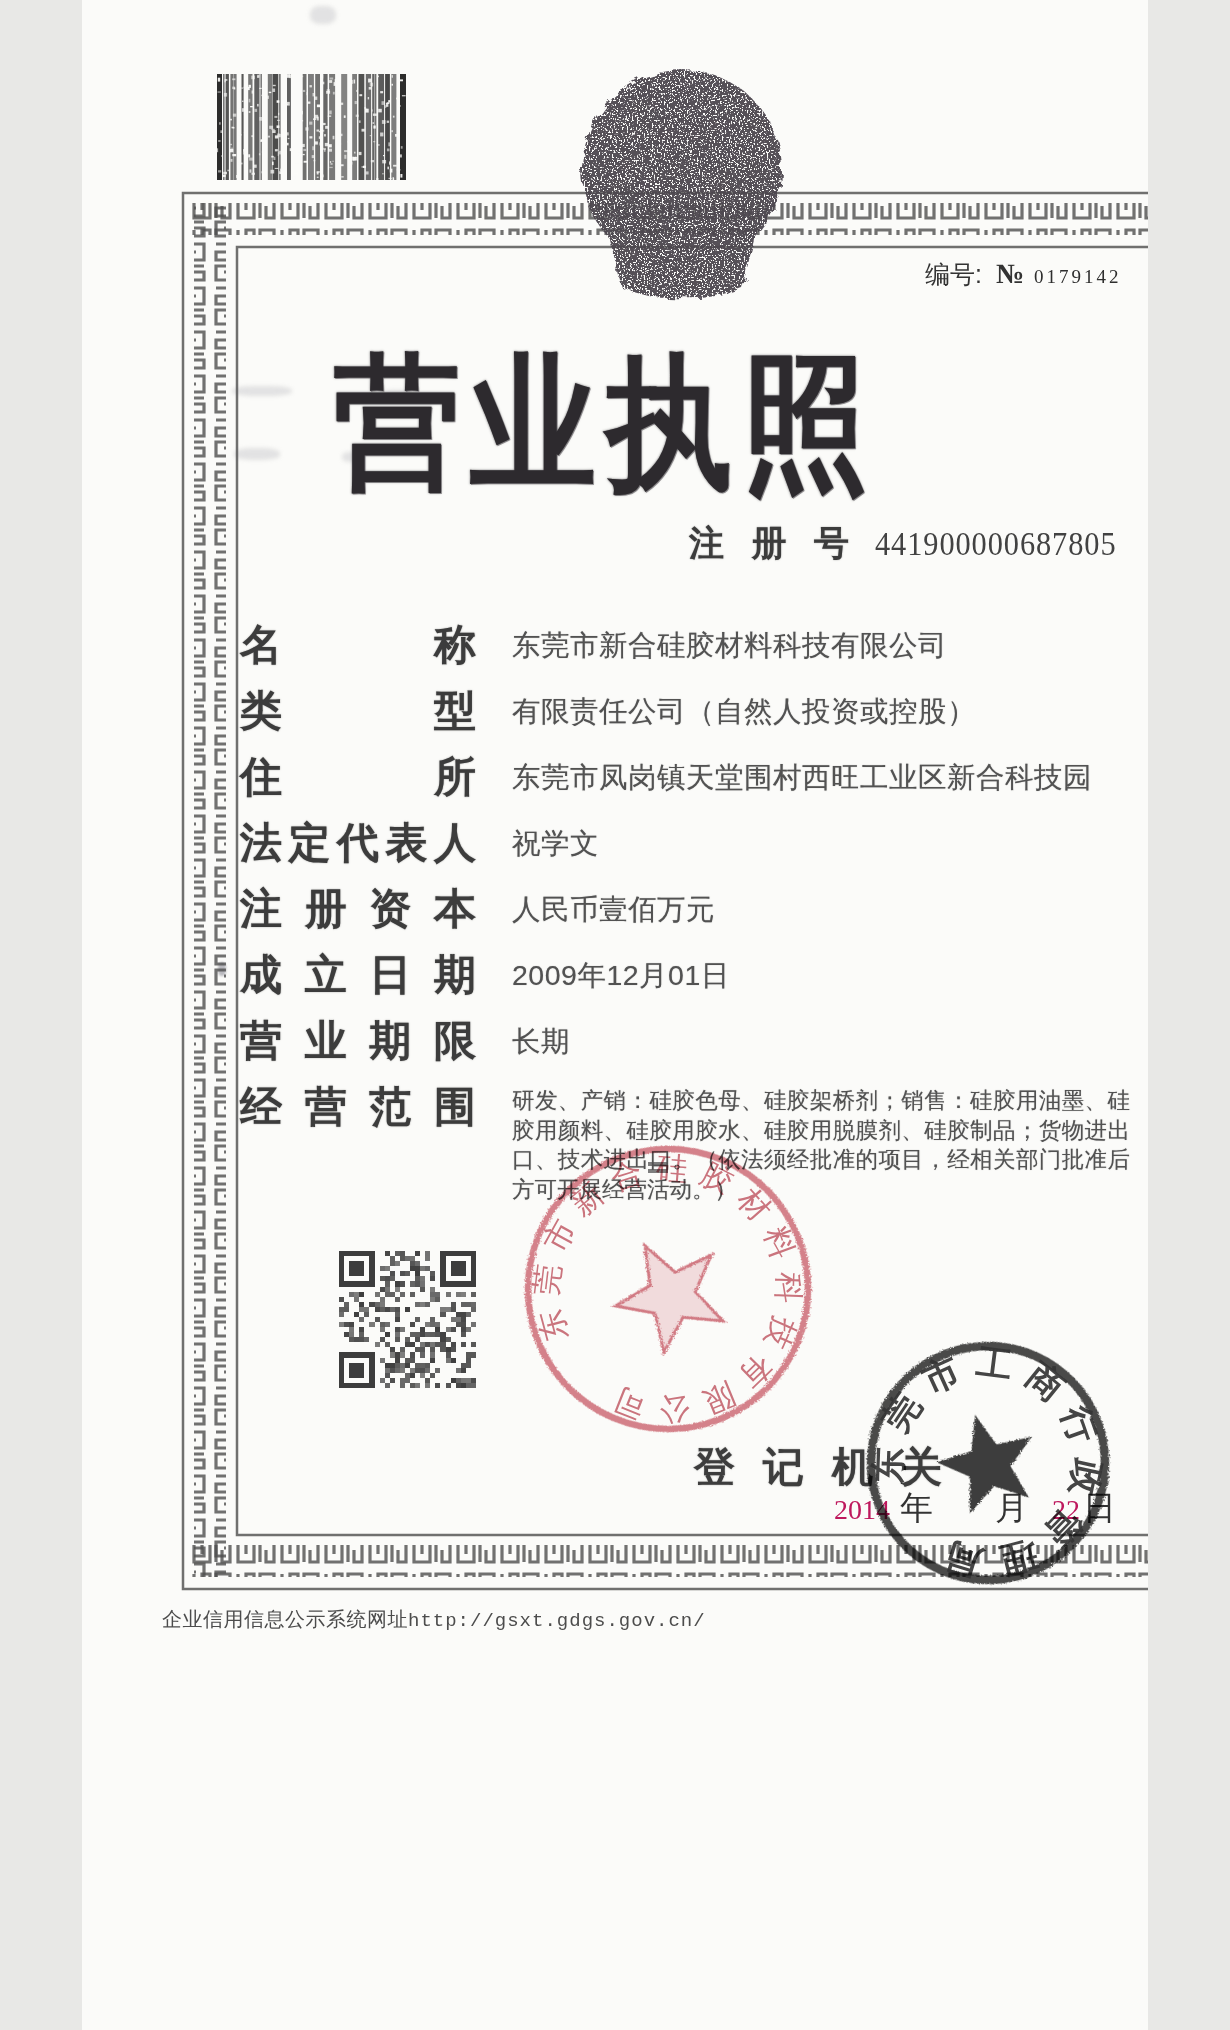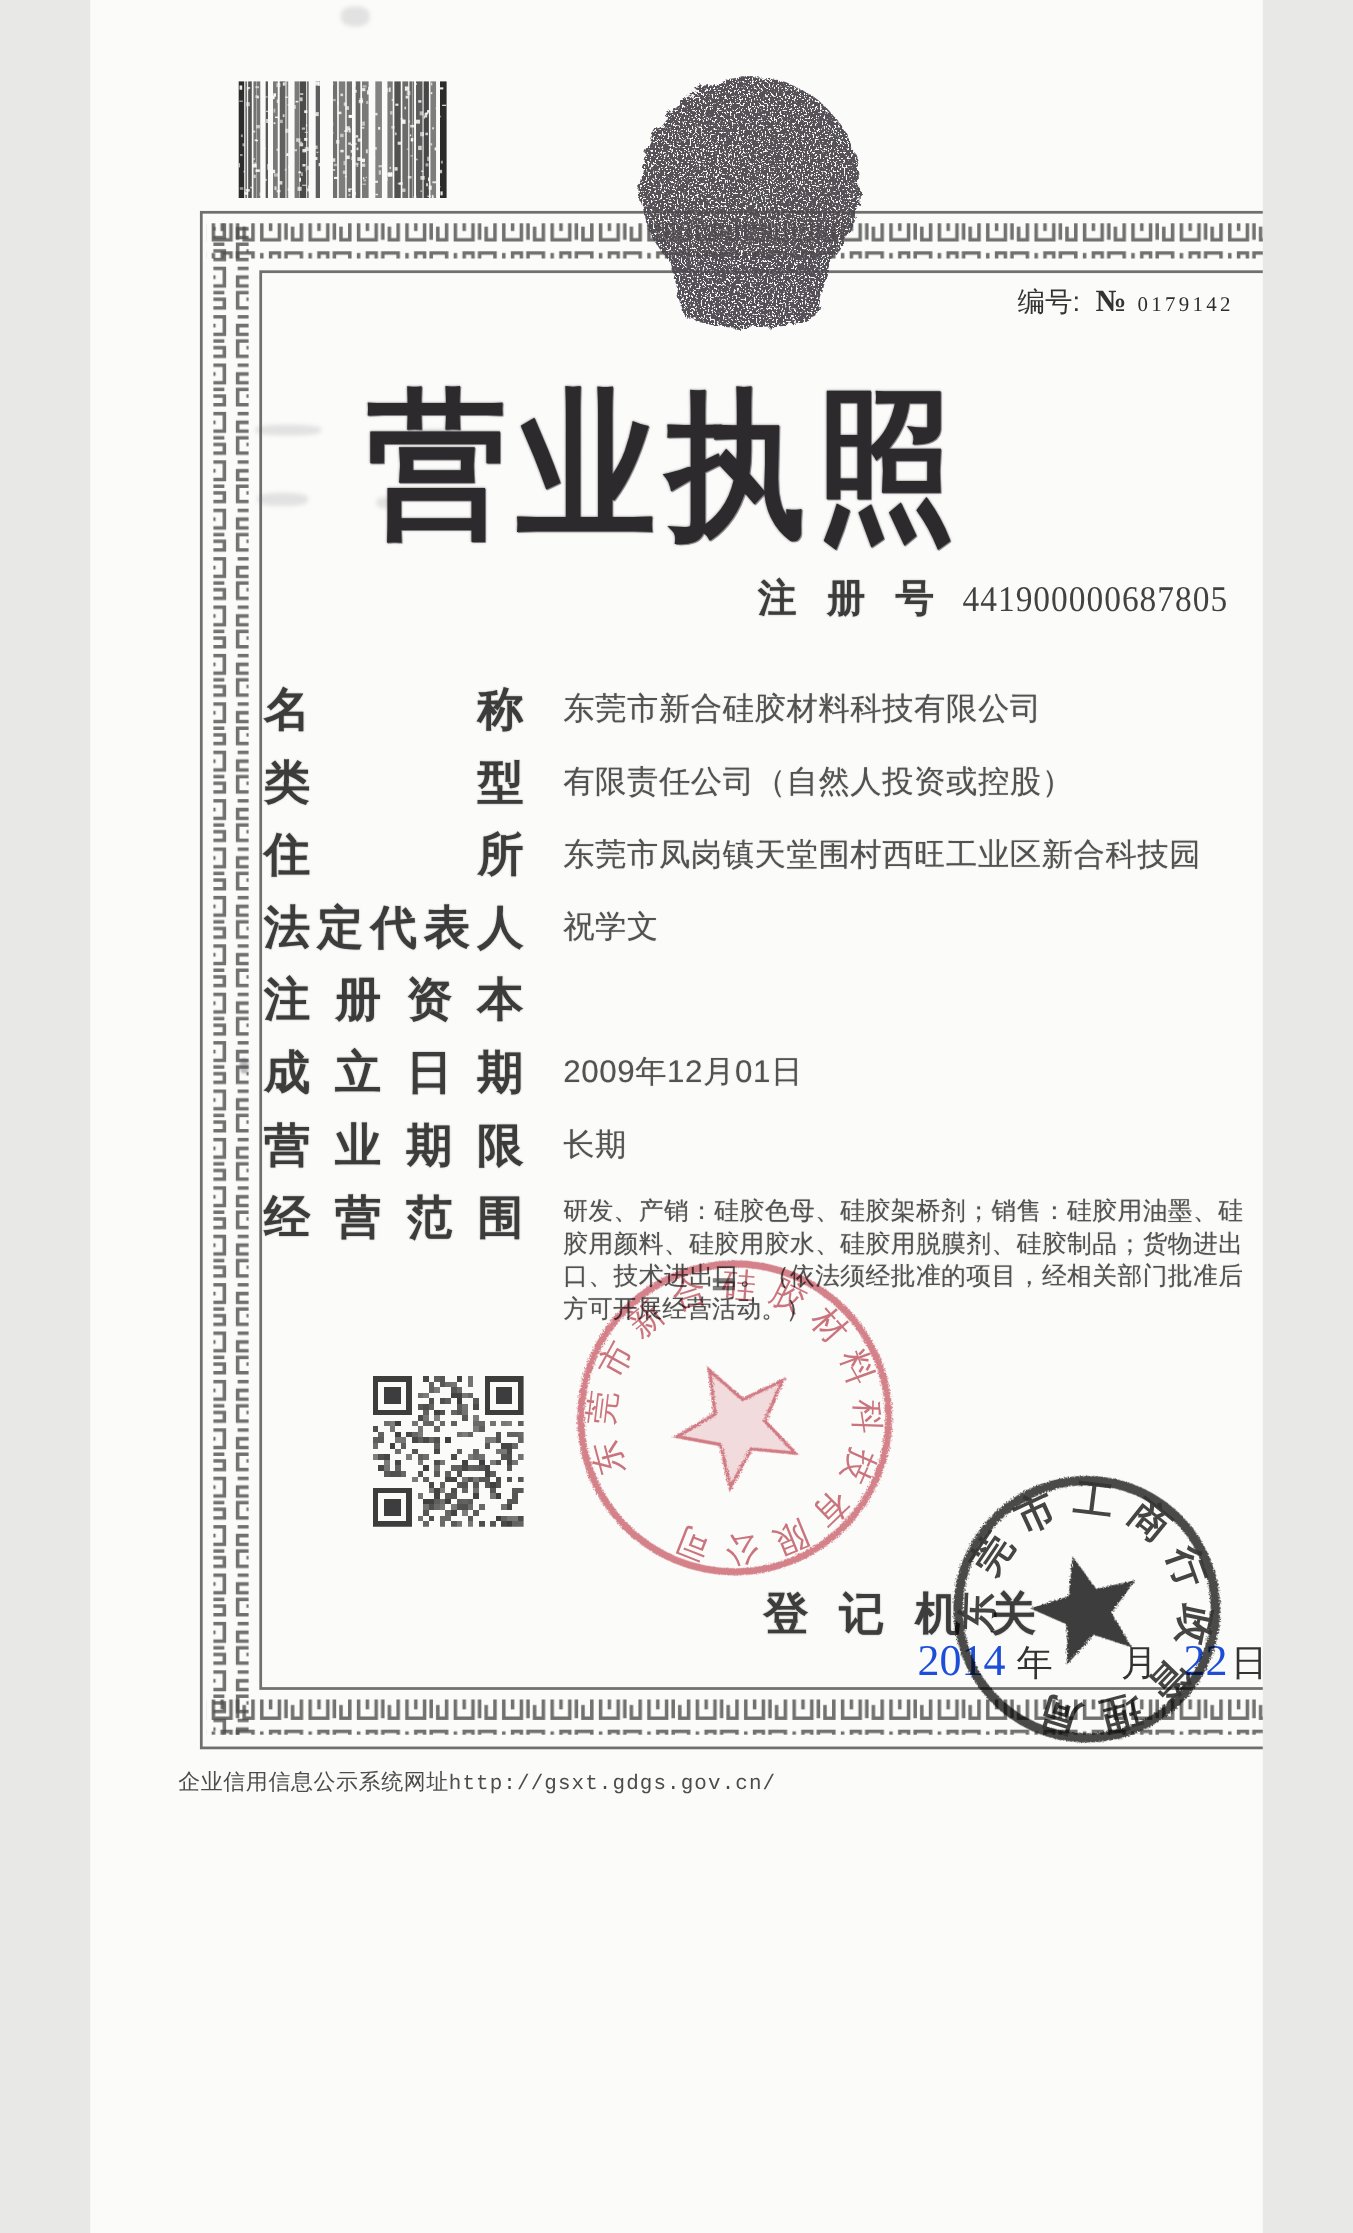--- a/index.html
+++ b/index.html
@@ -28,21 +28,21 @@
   .row .value{margin-left:36px;font-size:28.5px;color:#525252;line-height:50px;letter-spacing:.5px;
               text-shadow:0 0 1px rgba(80,80,80,.5);}
   .row.scope .value{font-size:22.5px;line-height:29.5px;width:618px;margin-top:6px;text-align:justify;letter-spacing:0;font-family:Liberation Mono, monospace;}
   .spread{display:flex;justify-content:space-between;}
   
   .qr{position:absolute;left:257px;top:1251px;width:137px;height:137px;}
   .company-seal{position:absolute;left:430px;top:1133px;width:312px;height:312px;mix-blend-mode:multiply;opacity:.93;}
   .registrar-label{position:absolute;left:612px;top:1440px;width:248px;font-size:41px;font-weight:600;color:#3d3d3d;
                    text-shadow:0 0 1.5px rgba(60,60,60,.55);}
   .issue-date{position:absolute;left:752px;top:1486px;font-size:33px;color:#333;display:flex;align-items:baseline;}
-  .issue-date .d{font-family:"Liberation Serif",serif;font-size:40px;color:#1d4ed8;}
+  .issue-date .d{font-family:"Liberation Serif",serif;font-size:28px;color:#be185d;}
   .issue-date .u1{margin-left:10px;}
   .issue-date .u2{margin-left:62px;}
   .issue-date .d2{margin-left:24px;}
   .issue-date .u3{margin-left:3px;}
   .registrar-seal{position:absolute;left:775px;top:1332px;width:262px;height:262px;mix-blend-mode:multiply;opacity:.92;}
   .footer-site{position:absolute;left:80px;top:1606px;font-size:20px;color:#4c4c4c;letter-spacing:.5px;}
   .footer-site .url{font-family:"Liberation Mono",monospace;font-size:19px;letter-spacing:1px;}
   .footer-authority{position:absolute;left:695px;top:1607px;font-size:21.5px;color:#3f3f3f;letter-spacing:1.5px;font-weight:600;}
   
   .smudge{position:absolute;background:rgba(118,118,130,.18);filter:blur(2px);border-radius:40%;}
@@ -451,20 +451,21 @@
         </span>
       <span class="value">祝学文</span>
     </div>
     <div class="row" style="top:272px">
       <span class="label spread">
           <span>注</span>
           <span>册</span>
           <span>资</span>
           <span>本</span>
         </span>
+      <span class="value">人民币壹佰万元</span>
     </div>
     <div class="row" style="top:338px">
       <span class="label spread">
           <span>成</span>
           <span>立</span>
           <span>日</span>
           <span>期</span>
         </span>
       <span class="value">2009年12月01日</span>
     </div>

